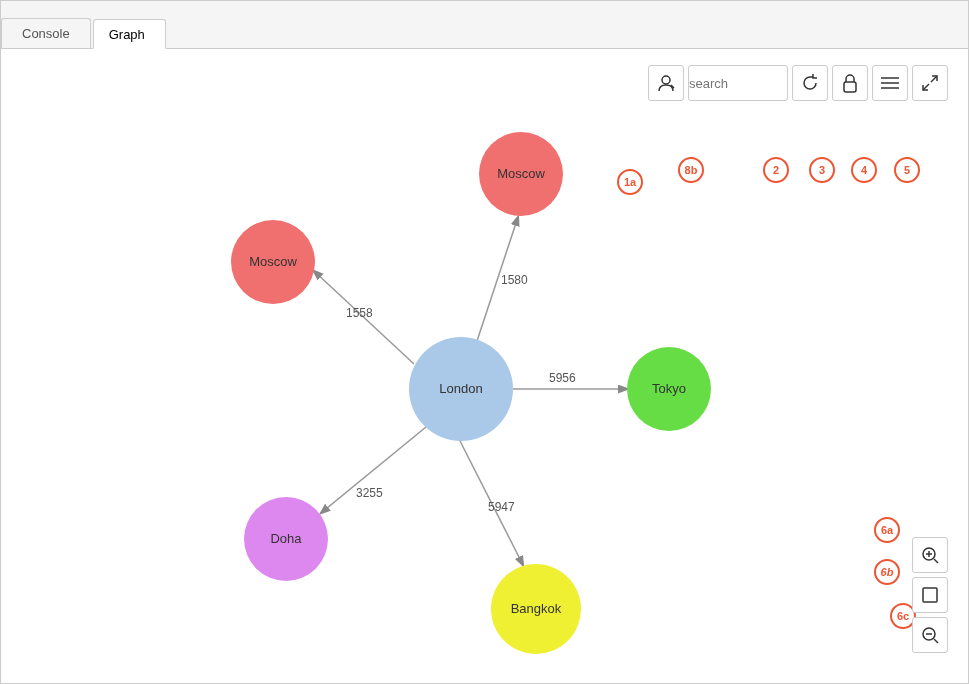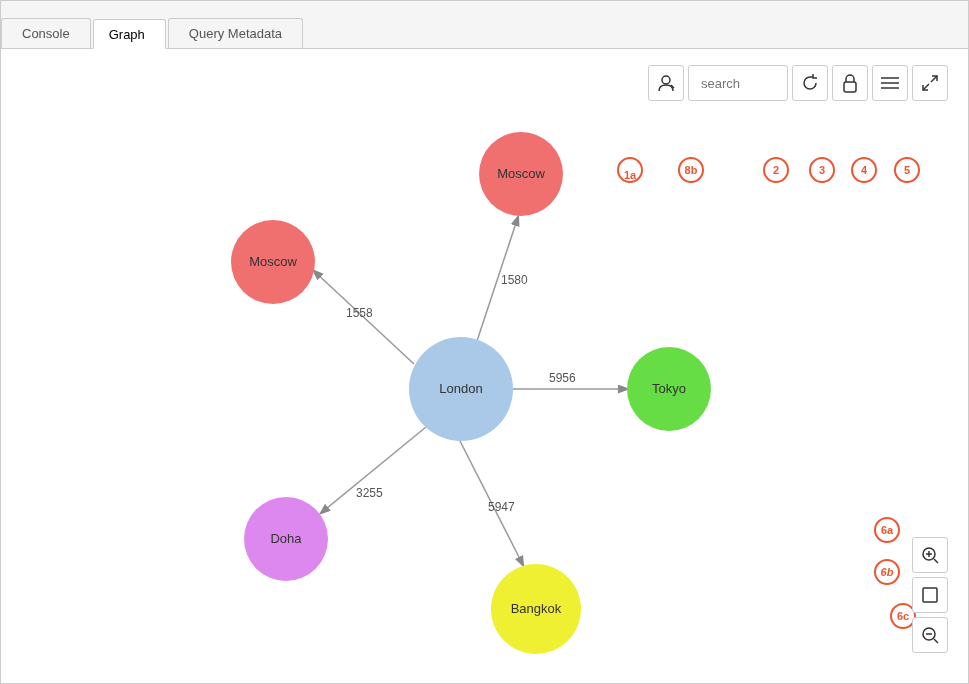--- a/index.html
+++ b/index.html
@@ -83,21 +83,21 @@
       display: flex;
       align-items: center;
       justify-content: center;
       font-size: 16px;
       color: #333;
     }
 
     .search-input {
       border: 1px solid #ccc;
       border-radius: 3px;
-      padding: 4px 12px;
+      padding: 4px 0;
       font-size: 13px;
       height: 36px;
       width: 100px;
       color: #999;
       outline: none;
     }
 
     
     .annotation {
       position: absolute;
@@ -153,23 +153,20 @@
 
 <div class="main-container">
 
   <div class="tab-bar">
     <div class="tab">
       <span>Console</span>
     </div>
     <div class="tab active">
       <span>Graph</span>
     </div>
-    <div class="tab">
-      <span>Query Metadata</span>
-    </div>
   </div>
 
   <div class="graph-area">
 
     <svg class="graph-svg">
 
       <defs>
         <marker id="arrow" markerWidth="8" markerHeight="8" refX="6" refY="3" orient="auto">
           <path d="M0,0 L0,6 L8,3 z" fill="#888"></path>
         </marker>
@@ -246,21 +243,21 @@
       <button class="toolbar-btn" title="Expand">
         <svg width="18" height="18" viewBox="0 0 18 18" fill="none">
           <polyline points="11,2 16,2 16,7" stroke="#333" stroke-width="1.5" fill="none"></polyline>
           <polyline points="7,16 2,16 2,11" stroke="#333" stroke-width="1.5" fill="none"></polyline>
           <line x1="16" y1="2" x2="10" y2="8" stroke="#333" stroke-width="1.5"></line>
           <line x1="2" y1="16" x2="8" y2="10" stroke="#333" stroke-width="1.5"></line>
         </svg>
       </button>
     </div>
 
-    <div class="annotation" style="top:108px; left:616px;align-items:flex-end;">
+    <div class="annotation" style="top:120px; left:616px;">
       <span>1a</span>
     </div>
 
     <div class="annotation" style="top:108px; left:677px;">
       <span>8b</span>
     </div>
 
     <div class="annotation" style="top:108px; left:762px;">
       <span>2</span>
     </div>

